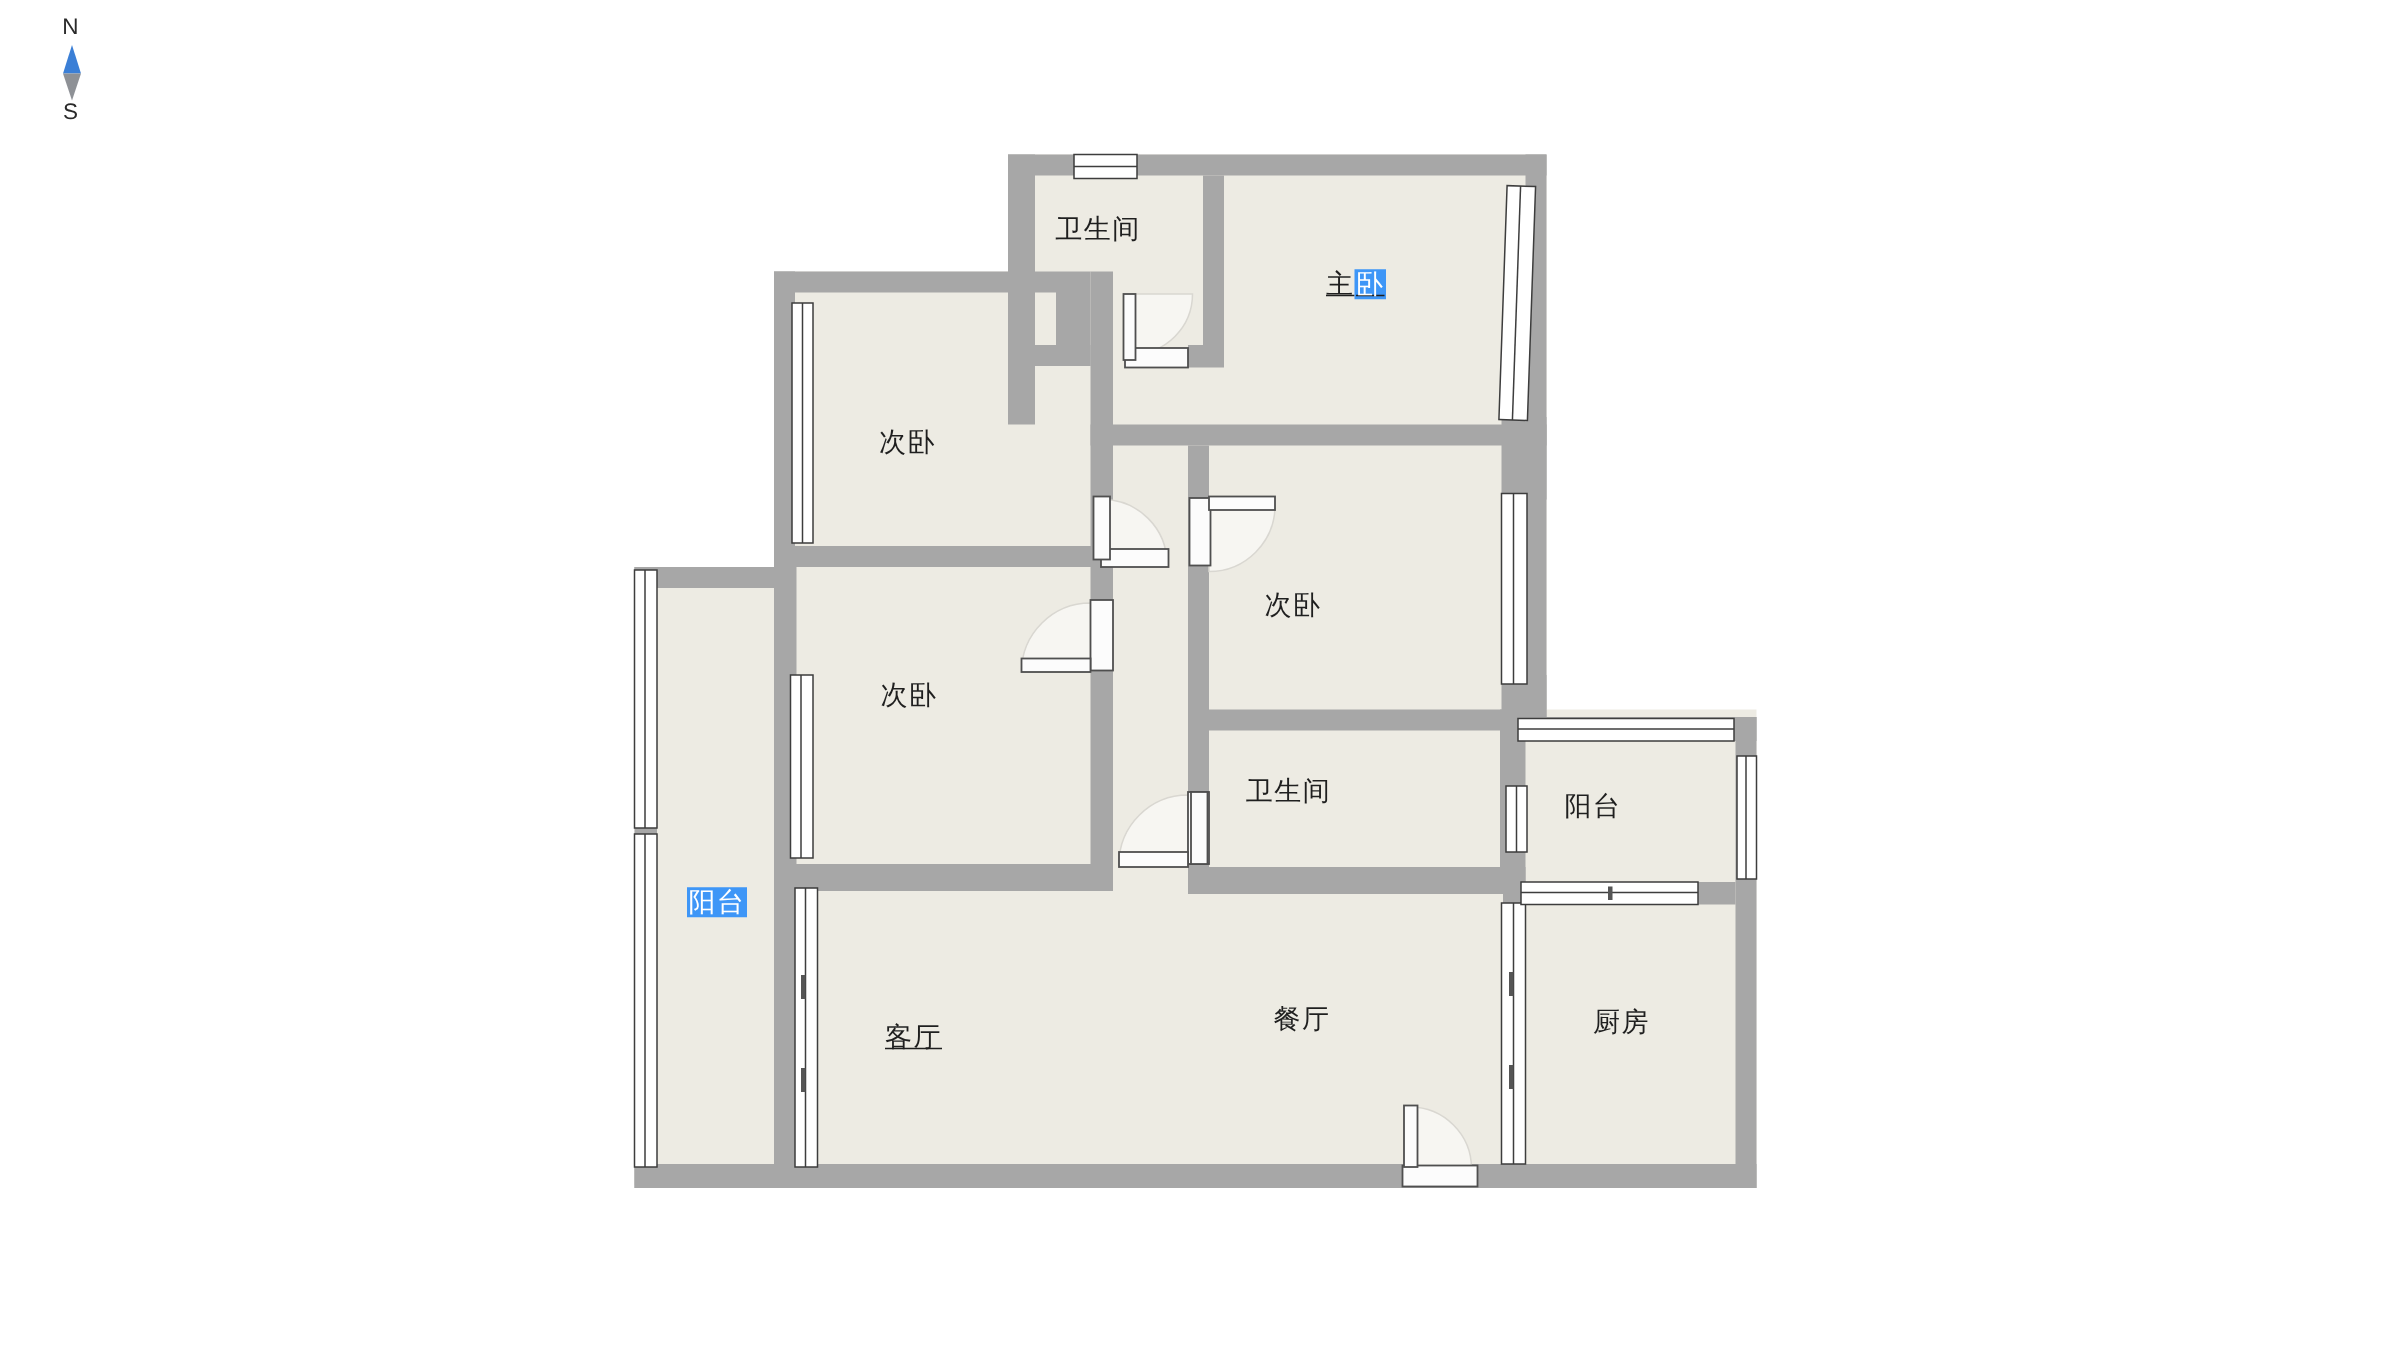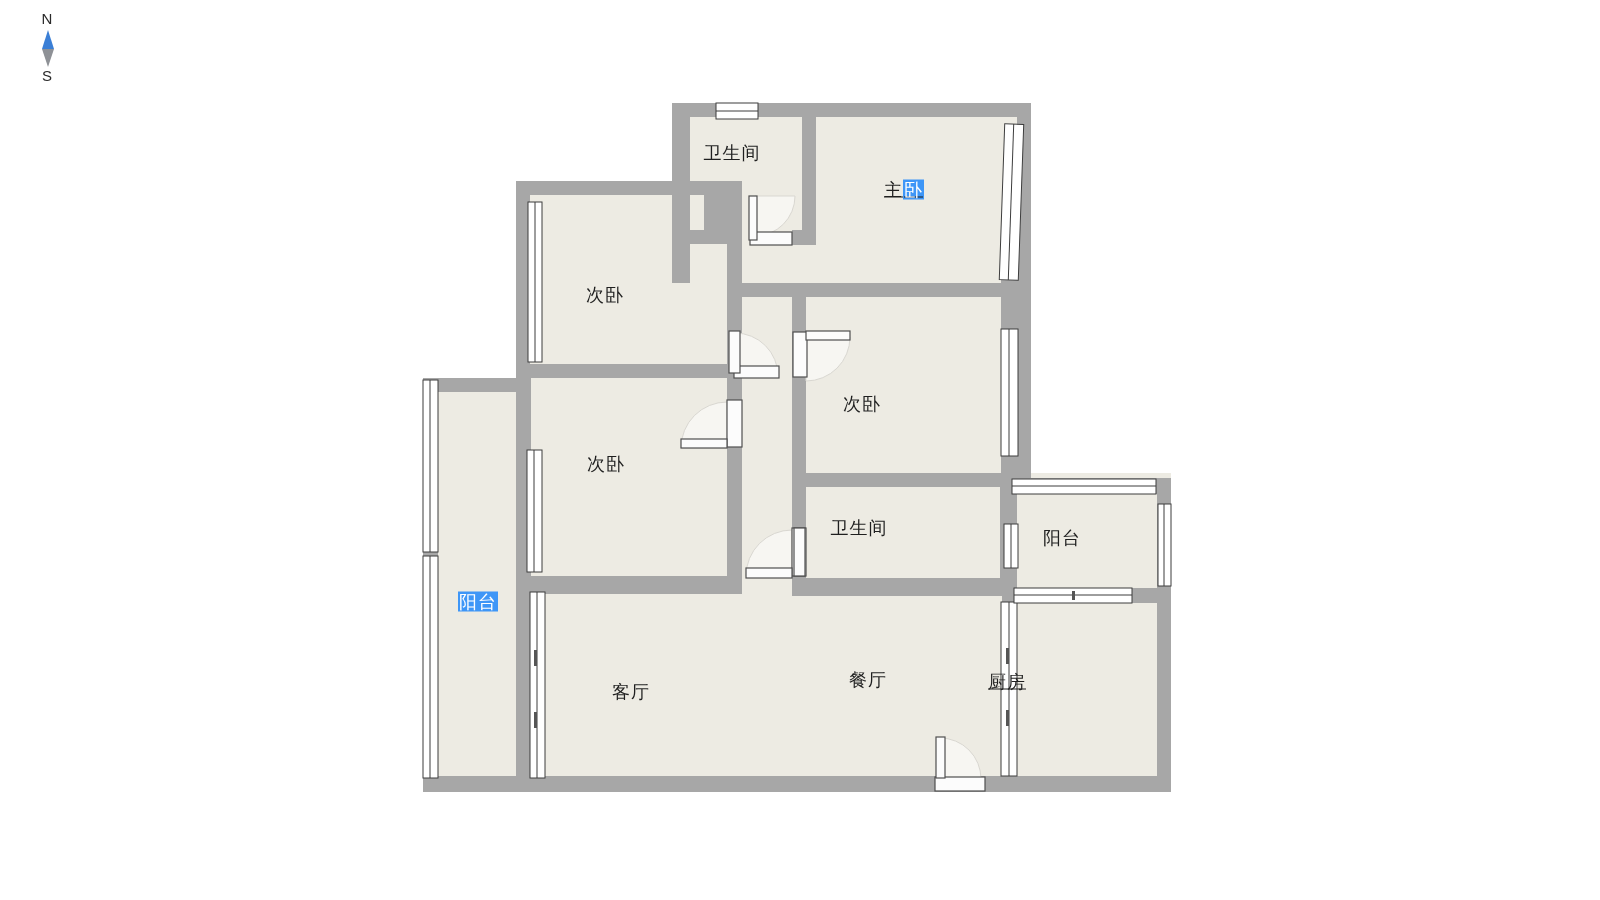--- a/index.html
+++ b/index.html
@@ -184,19 +184,19 @@
   <div class="room-label" style="left:862px;top:404px;">次卧</div>
 
   <div class="room-label" style="left:859px;top:528px;">卫生间</div>
 
   <div class="room-label" style="left:478px;top:602px;">
     <span class="sel">阳台</span>
   </div>
 
   <div class="room-label" style="left:1062px;top:538px;">阳台</div>
 
-  <div class="room-label" style="left:631px;top:692px;">客厅</div>
+  <div class="room-label" style="left:609px;top:692px;text-decoration:underline;">客厅</div>
 
   <div class="room-label" style="left:868px;top:680px;">餐厅</div>
 
-  <div class="room-label" style="left:1007px;top:682px;text-decoration:underline;">厨房</div>
+  <div class="room-label" style="left:1081px;top:682px;">厨房</div>
 
 </div>
 
 </body></html>

